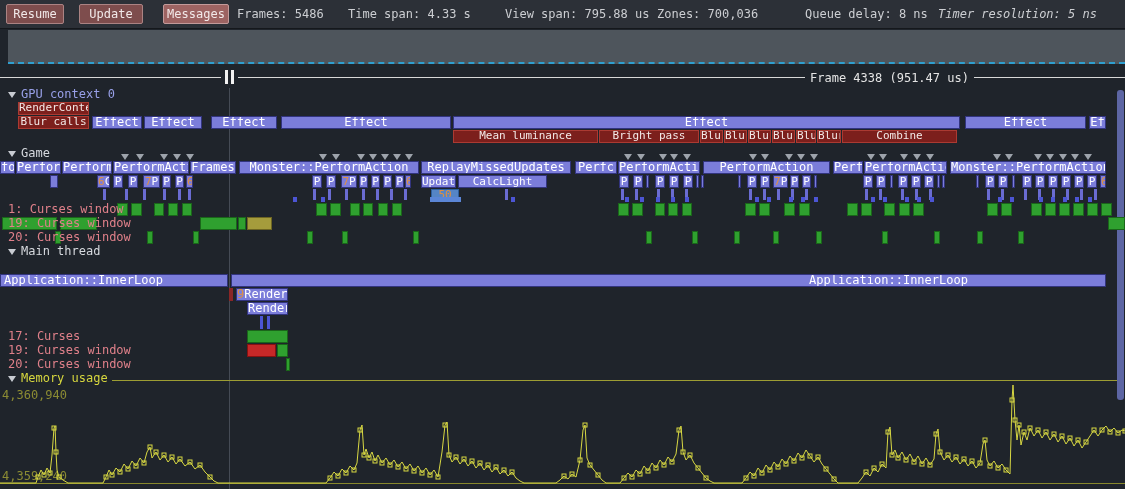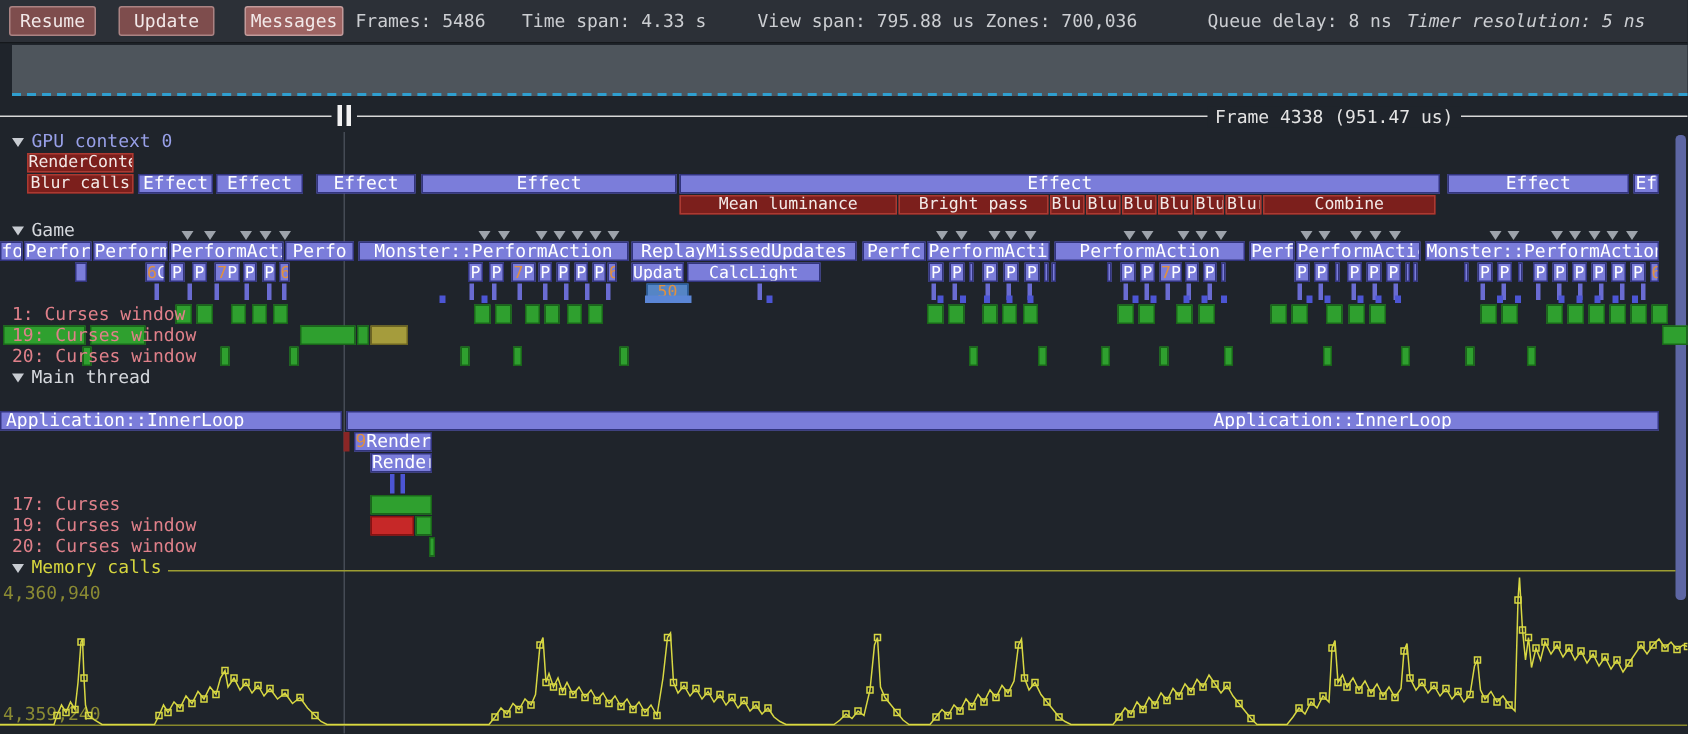--- a/index.html
+++ b/index.html
@@ -132,21 +132,21 @@
     <div class="tri" style="left: 1005px; top: 154px;"></div>
     <div class="tri" style="left: 1034px; top: 154px;"></div>
     <div class="tri" style="left: 1046px; top: 154px;"></div>
     <div class="tri" style="left: 1059px; top: 154px;"></div>
     <div class="tri" style="left: 1071px; top: 154px;"></div>
     <div class="tri" style="left: 1084px; top: 154px;"></div>
     <div class="zone" style="left: 0px; top: 161px; width: 15px; height: 13px;"><span>fo</span></div>
     <div class="zone" style="left: 16px; top: 161px; width: 45px; height: 13px;"><span>Perform</span></div>
     <div class="zone" style="left: 62px; top: 161px; width: 50px; height: 13px;"><span>Perform</span></div>
     <div class="zone" style="left: 113px; top: 161px; width: 76px; height: 13px;"><span>PerformAction</span></div>
-    <div class="zone" style="left: 190px; top: 161px; width: 46px; height: 13px;"><span>Perfo</span></div>
+    <div class="zone" style="left: 190px; top: 161px; width: 46px; height: 13px;"><span>Frames</span></div>
     <div class="zone" style="left: 239px; top: 161px; width: 180px; height: 13px;"><span>Monster::PerformAction</span></div>
     <div class="zone" style="left: 421px; top: 161px; width: 150px; height: 13px;"><span>ReplayMissedUpdates</span></div>
     <div class="zone" style="left: 575px; top: 161px; width: 42px; height: 13px;"><span>Perfc</span></div>
     <div class="zone" style="left: 618px; top: 161px; width: 82px; height: 13px;"><span>PerformActio</span></div>
     <div class="zone" style="left: 703px; top: 161px; width: 127px; height: 13px;"><span>PerformAction</span></div>
     <div class="zone" style="left: 833px; top: 161px; width: 30px; height: 13px;"><span>Perfc</span></div>
     <div class="zone" style="left: 864px; top: 161px; width: 83px; height: 13px;"><span>PerformActic</span></div>
     <div class="zone" style="left: 950px; top: 161px; width: 156px; height: 13px;"><span>Monster::PerformAction</span></div>
     <div class="zone sm" style="left: 50px; top: 175px; width: 8px; height: 13px;"></div>
     <div class="zone sm" style="left: 97px; top: 175px; width: 13px; height: 13px;"><span class="accent">6</span><span>C</span></div>
@@ -327,21 +327,21 @@
     <div class="zone" style="left: 247px; top: 302px; width: 41px; height: 13px;"><span>Render</span></div>
     <div class="btick" style="left: 260px; top: 316px; width: 3px; height: 13px;"></div>
     <div class="btick" style="left: 267px; top: 316px; width: 3px; height: 13px;"></div>
     <div class="gz" style="left: 247px; top: 330px; width: 41px; height: 13px;"></div>
     <div class="rdz" style="left: 247px; top: 344px; width: 29px; height: 13px;"></div>
     <div class="gz" style="left: 277px; top: 344px; width: 11px; height: 13px;"></div>
     <div class="gz" style="left: 286px; top: 358px; width: 4px; height: 13px;"></div>
     <div class="hdr gpu" style="left: 8px; top: 88px;"><span class="htri"></span><span>GPU context 0</span></div>
     <div class="hdr thr" style="left: 8px; top: 147px;"><span class="htri"></span><span>Game</span></div>
     <div class="hdr thr" style="left: 8px; top: 245px;"><span class="htri"></span><span>Main thread</span></div>
-    <div class="hdr mem" style="left: 8px; top: 372px;"><span class="htri"></span><span>Memory calls</span></div>
+    <div class="hdr mem" style="left: 8px; top: 372px;"><span class="htri"></span><span>Memory usage</span></div>
     <div class="thlabel" style="left: 8px; top: 203px;"><span>1: Curses window</span></div>
     <div class="thlabel" style="left: 8px; top: 217px;"><span>19: Curses window</span></div>
     <div class="thlabel" style="left: 8px; top: 231px;"><span>20: Curses window</span></div>
     <div class="thlabel" style="left: 8px; top: 330px;"><span>17: Curses</span></div>
     <div class="thlabel" style="left: 8px; top: 344px;"><span>19: Curses window</span></div>
     <div class="thlabel" style="left: 8px; top: 358px;"><span>20: Curses window</span></div>
     <svg id="memsvg" width="1125" height="110" viewBox="0 379 1125 110">
       <line x1="0" y1="483.5" x2="1125" y2="483.5" stroke="#87872c" stroke-width="1"></line>
       <polyline points="0,483 36,483 38,477 41,470 44,475 47,468 50,473 52,455 54,428 55,426 56,452 57,470 59,477 63,480 68,483 103,483 106,477 109,470 112,475 116,468 120,472 124,464 128,469 132,461 136,466 140,458 144,463 147,452 150,447 152,458 156,452 160,460 164,455 168,462 172,457 176,464 180,459 185,466 190,462 195,469 200,465 205,472 210,477 214,481 218,483 326,483 330,478 334,472 338,476 342,469 346,473 350,466 354,470 357,463 360,430 362,425 364,455 366,449 369,458 372,452 375,461 378,455 382,463 386,458 390,465 394,460 398,467 402,462 406,469 410,464 414,471 418,466 422,473 426,468 430,475 434,470 438,477 442,452 445,425 447,422 449,455 452,462 456,457 460,464 464,459 468,466 472,461 476,468 480,463 484,470 488,465 492,472 496,467 500,474 504,470 508,476 512,472 516,478 520,481 524,483 556,483 560,480 564,476 568,479 572,474 576,477 580,460 583,430 585,425 587,458 590,465 594,470 598,475 602,480 606,483 620,483 624,478 628,473 632,477 636,470 640,474 644,466 648,471 652,463 656,468 660,460 664,465 668,457 672,462 676,454 679,430 681,426 683,452 686,460 690,455 694,463 698,468 702,473 706,478 710,481 714,483 742,483 746,478 750,472 754,476 758,468 762,473 766,465 770,470 774,462 778,467 782,459 786,464 790,456 794,461 798,453 802,458 806,450 810,456 814,462 818,457 822,464 826,469 830,474 834,479 838,483 858,483 862,478 866,472 870,476 874,468 878,472 882,464 886,468 888,432 890,427 892,455 895,450 898,458 902,452 906,460 910,454 914,462 918,456 922,464 926,458 930,465 934,459 936,434 938,429 940,452 944,460 948,455 952,462 956,457 960,464 964,459 968,466 972,461 976,468 980,463 983,444 985,440 987,460 990,466 994,461 998,468 1002,464 1006,470 1010,474 1012,400 1013,385 1015,420 1017,440 1019,425 1021,445 1024,432 1027,440 1030,428 1034,436 1038,430 1042,438 1046,432 1050,440 1054,434 1058,442 1062,436 1066,444 1070,438 1074,446 1078,440 1082,448 1086,442 1090,436 1094,430 1098,436 1102,430 1106,426 1110,432 1114,428 1118,433 1122,430 1125,431" fill="none" stroke="#d8d843" stroke-width="1"></polyline>
       <rect x="36" y="475" width="4" height="4" fill="none" stroke="#d8d843" stroke-width="1"></rect>

